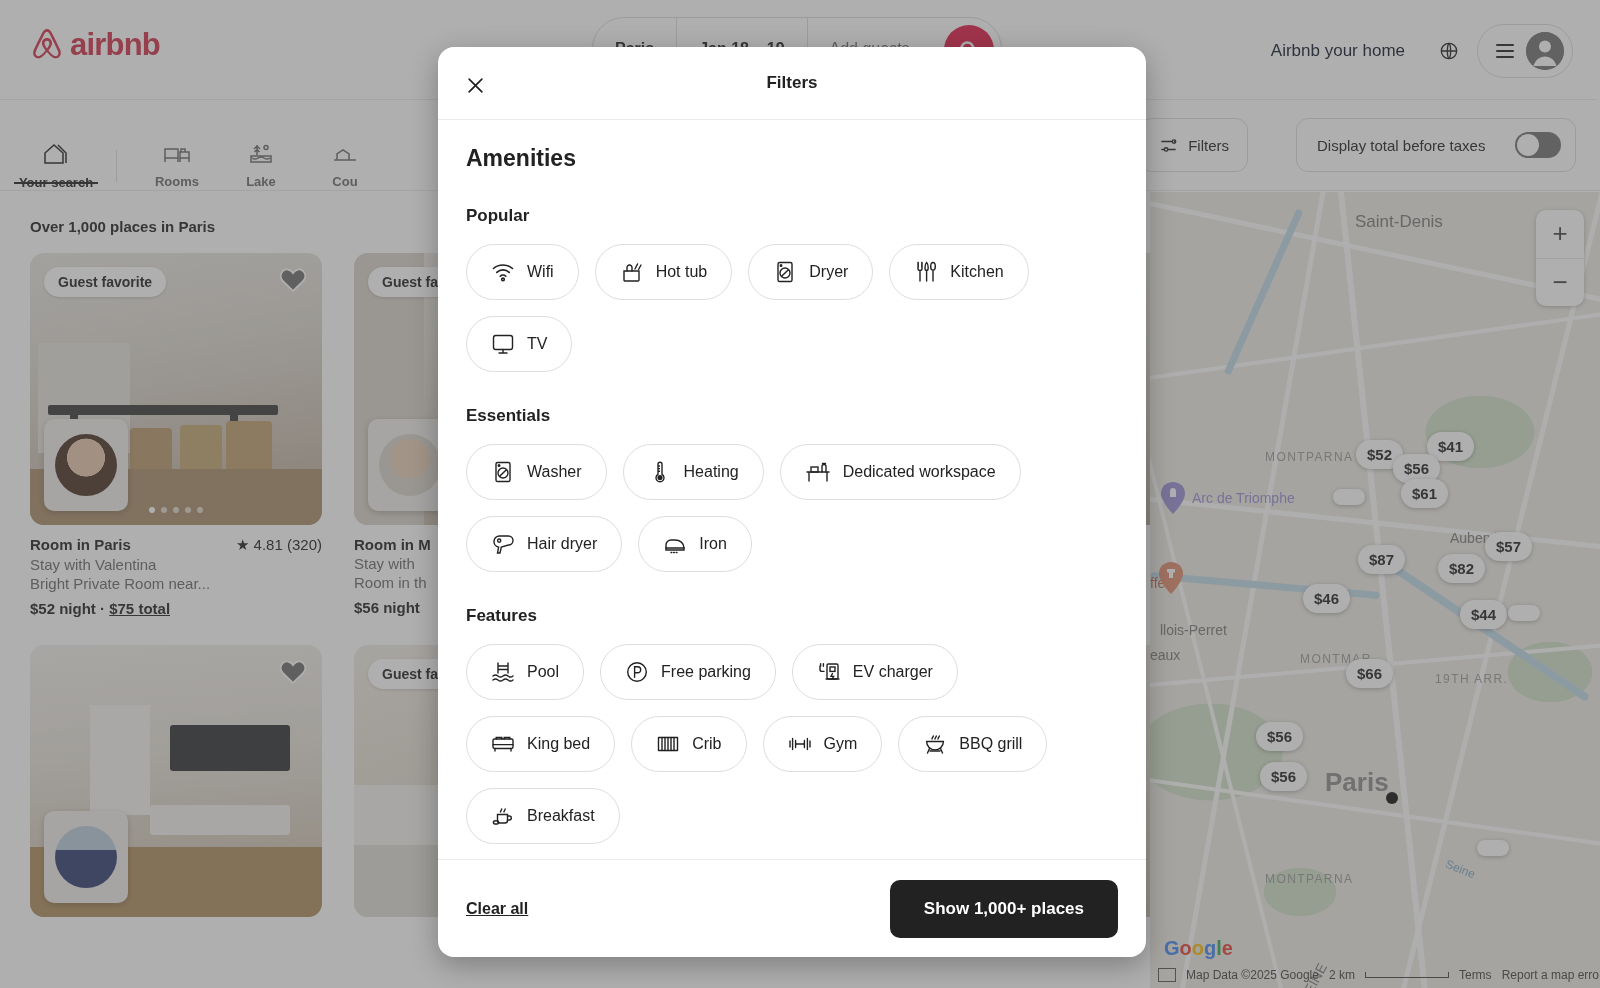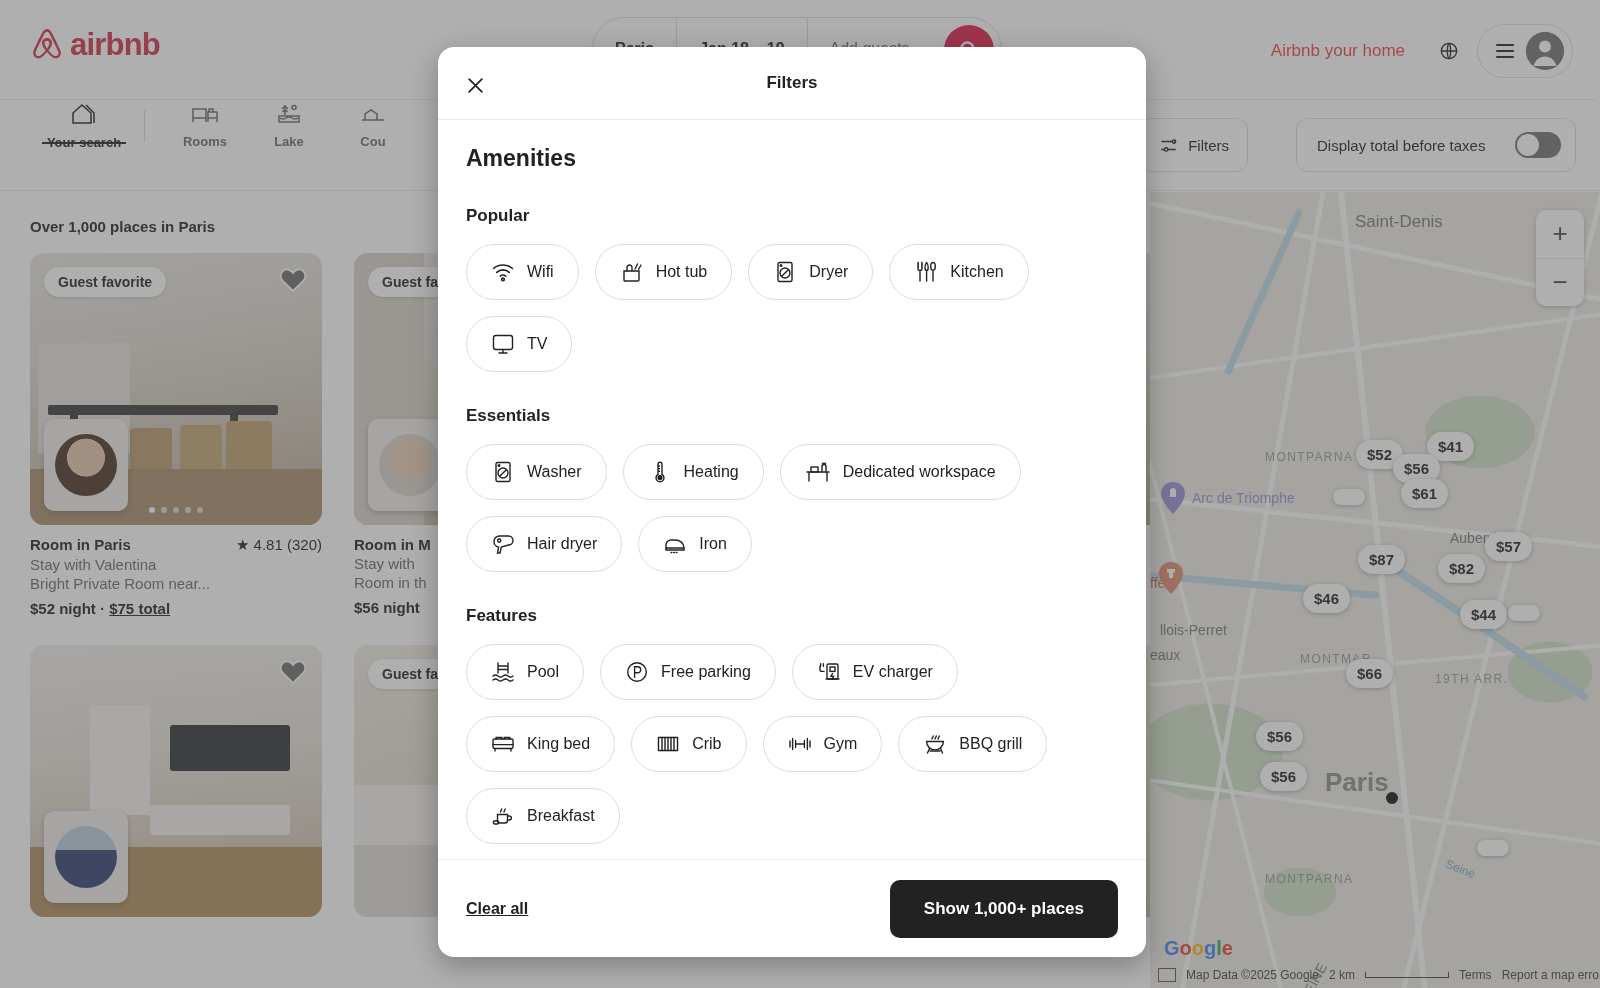--- a/index.html
+++ b/index.html
@@ -31,34 +31,34 @@
   .sb-seg { height: 100%; display: flex; flex-direction: column; justify-content: center; padding: 0 22px; }
   .sb-seg.div { border-left: 1px solid #dddddd; }
   .sb-val { font-size: 16px; color: #222; font-weight: 600; white-space: nowrap; }
   .sb-val.ph { color: #6a6a6a; font-weight: 400; }
   .sb-search-btn {
     position: absolute; right: 7px; top: 7px; width: 50px; height: 50px;
     border-radius: 50%; background: #e11d48; display: flex; align-items: center; justify-content: center;
   }
 
   .hdr-right { position: absolute; right: 24px; top: 24px; display: flex; align-items: center; gap: 6px; }
-  .ayh { font-size: 17px; color: #ef4444; padding: 12px 16px; border-radius: 24px; white-space: nowrap; }
+  .ayh { font-size: 17px; color: #0f172a; padding: 12px 16px; border-radius: 24px; white-space: nowrap; }
   .globe-btn { width: 44px; height: 44px; border-radius: 50%; display: flex; align-items: center; justify-content: center; }
   .usermenu {
     display: flex; align-items: center; gap: 12px; height: 54px; padding: 0 8px 0 18px;
     border: 1px solid #dddddd; border-radius: 30px; background: #fff;
   }
   .hamb { display: flex; flex-direction: column; gap: 4px; }
   .hamb i { display: block; width: 18px; height: 2px; background: #222; border-radius: 2px; }
   .avatar-wrap { position: relative; width: 38px; height: 38px; border-radius: 50%; background: #717171; overflow: hidden; display:flex; align-items:center; justify-content:center;}
 
   .catbar {
     position: absolute; left: 0; top: 101px; width: 1600px; height: 90px;
     background: #fff; border-bottom: 1px solid #ebebeb;
-    display: flex; align-items: flex-start; padding-left: 42px;
+    display: flex; align-items: flex-end; padding-left: 14px;
   }
   .cat { width: 84px; display: flex; flex-direction: column; align-items: center; gap: 8px; color: #6a6a6a; }
   .cat.active { color: #222; }
   .cat-label { font-size: 13px; font-weight: 600; white-space: nowrap; }
   .cat.active .cat-label { font-weight: 700; }
   .cat-underline { position: absolute; bottom: 6px; width: 84px; height: 2px; background: #222; }
   .cat-sep { width: 1px; height: 32px; background: #dddddd; margin: 0 18px; }
 
   .filters-btn {
     position: absolute; right: 352px; top: 118px; height: 54px;

